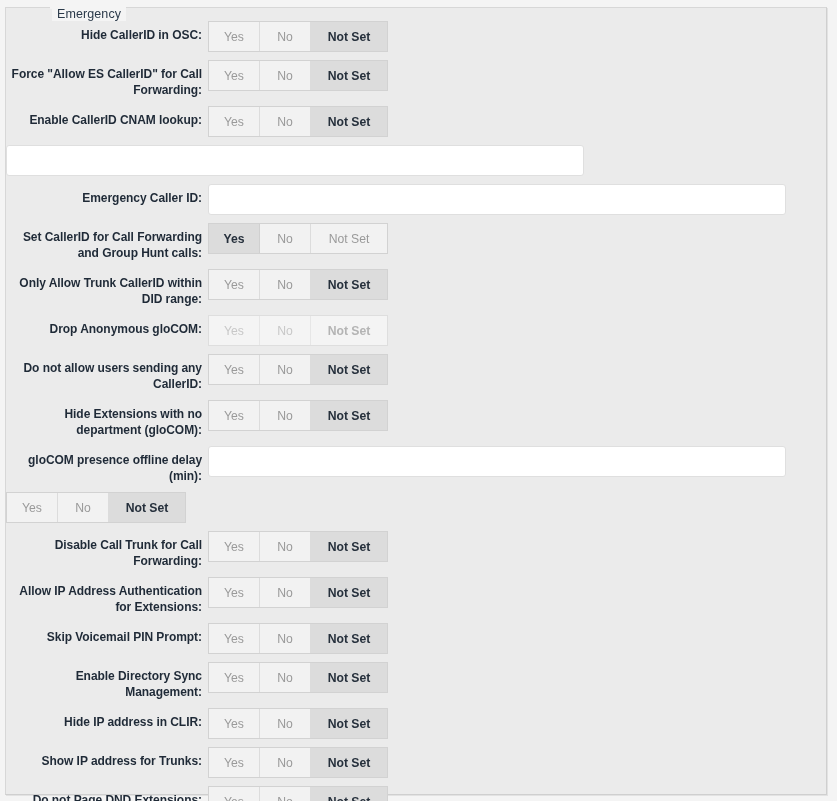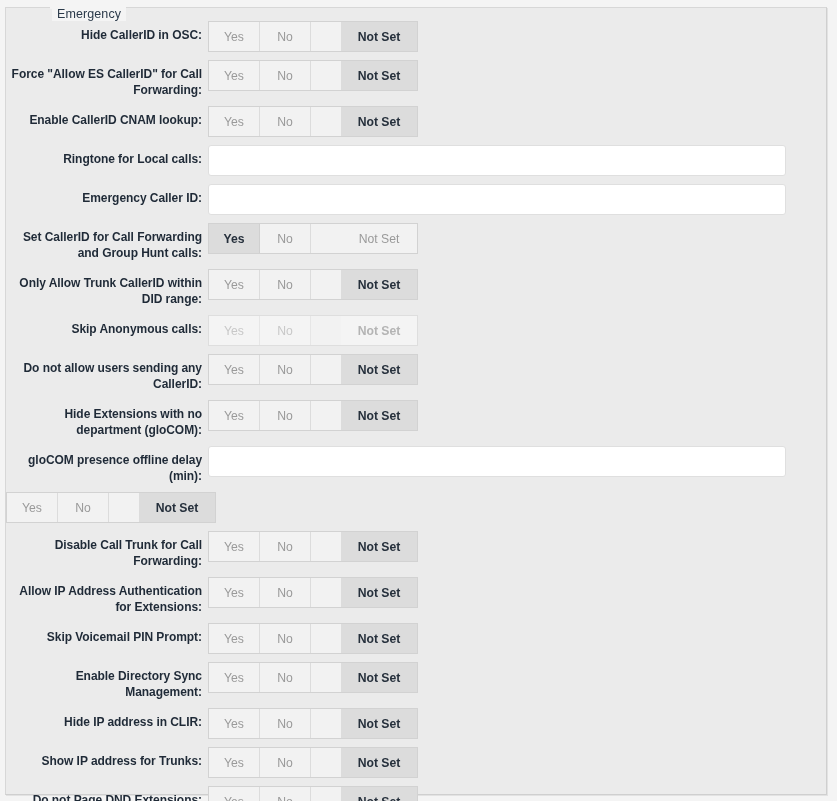--- a/index.html
+++ b/index.html
@@ -83,21 +83,21 @@
     align-items: center;
     justify-content: center;
     height: 29px;
     font-size: 12.2px;
     color: #9a9a9a;
     background: #f2f2f2;
     border-right: 1px solid #dcdcdc;
     cursor: pointer;
     user-select: none;
   }
-  .seg:last-child { border-right: none; margin-left: 30px; }
+  .seg:last-child { border-right: none; }
   .seg.w-yes { width: 51px; }
   .seg.w-no  { width: 51px; }
   .seg.w-ns  { width: 76px; }
   .seg.active {
     background: #dcdcdc;
     color: #26303c;
     font-weight: bold;
     border-right-color: #d0d0d0;
   }
   .btngroup.disabled { border-color: #dedede; }
@@ -145,21 +145,20 @@
       </div>
       <div class="row">
         <div class="label">Enable CallerID CNAM lookup:</div>
         <div class="control"><div class="btngroup">
             <div class="seg w-yes">Yes</div>
             <div class="seg w-no">No</div>
             <div class="seg w-ns active" aria-selected="true">Not Set</div>
           </div></div>
       </div>
       <div class="row">
-        <div class="label">Ringtone for Local calls:</div>
         <div class="control"><input type="text" class="textinput" placeholder="" value="" style=""></div>
       </div>
       <div class="row">
         <div class="label">Emergency Caller ID:</div>
         <div class="control"><input type="text" class="textinput" placeholder="" value="" style=""></div>
       </div>
       <div class="row tall">
         <div class="label">Set CallerID for Call Forwarding and Group Hunt calls:</div>
         <div class="control"><div class="btngroup">
             <div class="seg w-yes active" aria-selected="true">Yes</div>
@@ -169,21 +168,21 @@
       </div>
       <div class="row tall">
         <div class="label">Only Allow Trunk CallerID within DID range:</div>
         <div class="control"><div class="btngroup">
             <div class="seg w-yes">Yes</div>
             <div class="seg w-no">No</div>
             <div class="seg w-ns active" aria-selected="true">Not Set</div>
           </div></div>
       </div>
       <div class="row">
-        <div class="label">Skip Anonymous calls:</div>
+        <div class="label">Drop Anonymous gloCOM:</div>
         <div class="control"><div class="btngroup disabled">
             <div class="seg w-yes">Yes</div>
             <div class="seg w-no">No</div>
             <div class="seg w-ns active" aria-selected="true">Not Set</div>
           </div></div>
       </div>
       <div class="row tall">
         <div class="label">Do not allow users sending any CallerID:</div>
         <div class="control"><div class="btngroup">
             <div class="seg w-yes">Yes</div>

